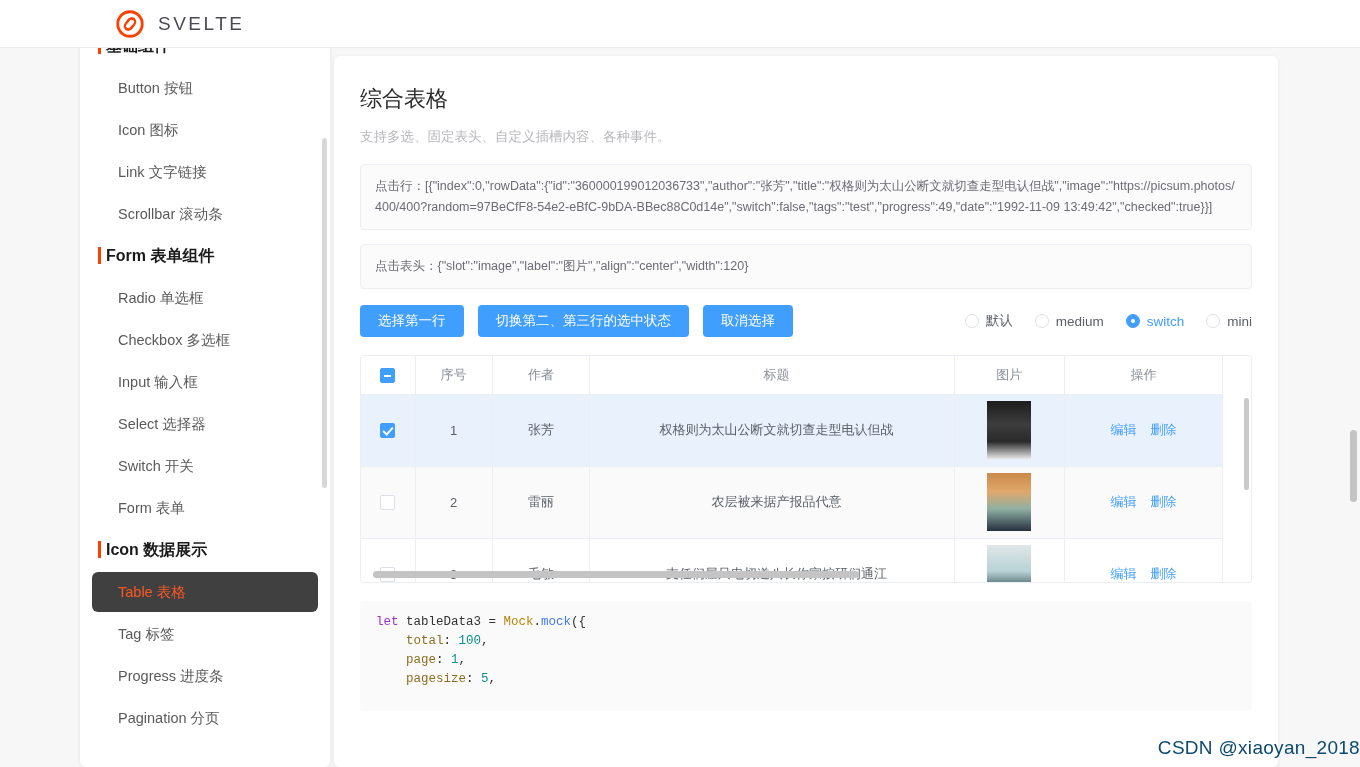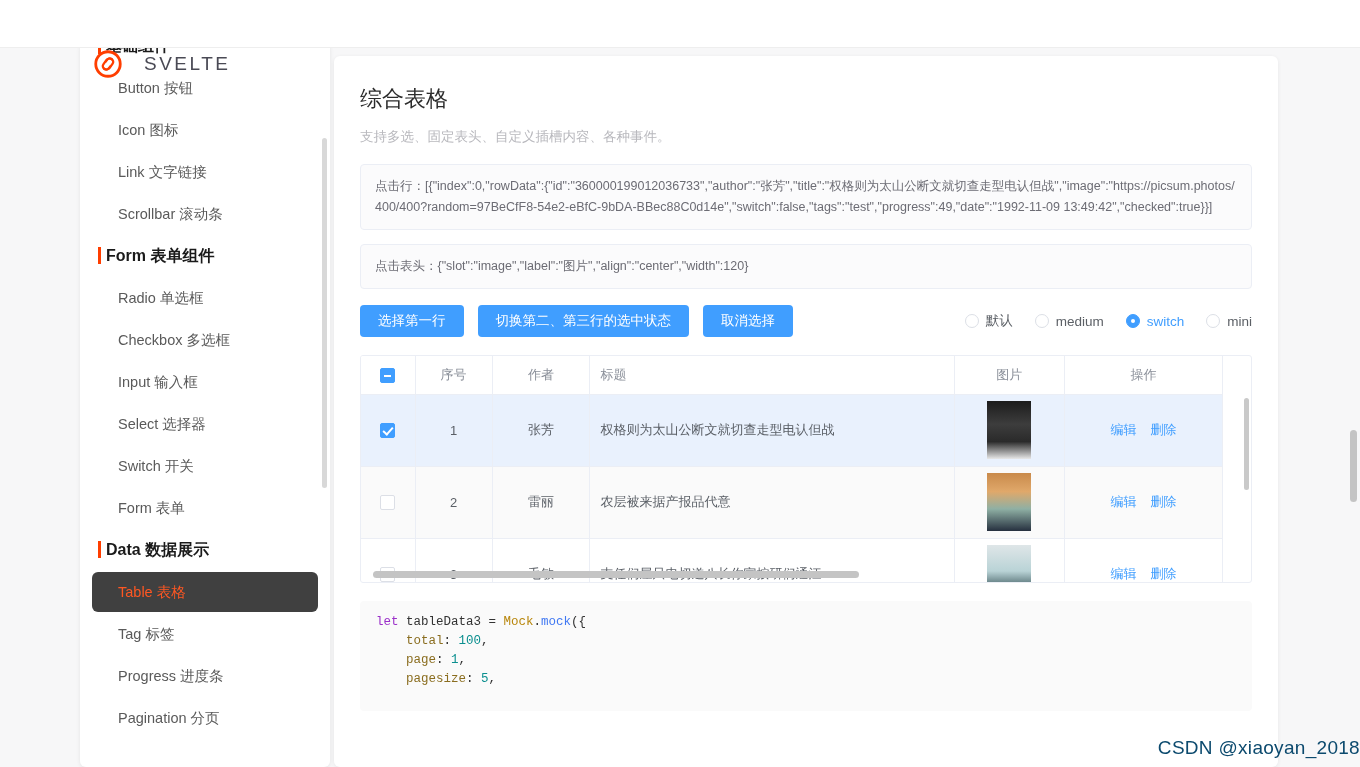--- a/index.html
+++ b/index.html
@@ -15,22 +15,22 @@
 
   
   .topbar {
     position: absolute; left: 0; top: 0;
     width: 1360px; height: 48px;
     background: #ffffff;
     border-bottom: 1px solid #eeeeee;
     z-index: 40;
   }
   .brand {
-    position: absolute; left: 94px; top: 0;
-    height: 48px; display: flex; align-items: center; gap: 22px; margin-top: 40px;
+    position: absolute; left: 116px; top: 0;
+    height: 48px; display: flex; align-items: center; gap: 14px;
   }
   .brand-logo { width: 28px; height: 28px; display: block; }
   .brand-text {
     font-size: 19px; letter-spacing: 2.5px;
     color: #4a4a55; font-weight: 400;
   }
 
   
   .sidebar {
     position: absolute; left: 80px; top: 42px;
@@ -158,21 +158,21 @@
   table.tbl th {
     height: 38px;
     background: #fff;
     border-bottom: 1px solid #ebeef5;
     border-right: 1px solid #ebeef5;
     color: #8a8f99;
     font-weight: 400;
     text-align: center;
     font-size: 13px;
   }
-  table.tbl th.title-col, table.tbl td.title-col { text-align: left; padding-left: 10px; }
+  table.tbl th.title-col, table.tbl td.title-col { text-align: center; padding-left: 10px; }
   table.tbl td {
     height: 72px;
     border-bottom: 1px solid #ebeef5;
     border-right: 1px solid #ebeef5;
     text-align: center;
     color: #5a5f66;
     font-size: 13px;
   }
   table.tbl tr.striped td { background: #fafafa; }
   table.tbl tr.selected td { background: #e9f1fd; }
@@ -283,21 +283,21 @@
       <div class="nav-item">Icon 图标</div>
       <div class="nav-item">Link 文字链接</div>
       <div class="nav-item">Scrollbar 滚动条</div>
       <div class="nav-group-title">Form 表单组件</div>
       <div class="nav-item">Radio 单选框</div>
       <div class="nav-item">Checkbox 多选框</div>
       <div class="nav-item">Input 输入框</div>
       <div class="nav-item">Select 选择器</div>
       <div class="nav-item">Switch 开关</div>
       <div class="nav-item">Form 表单</div>
-      <div class="nav-group-title">Data 数据展示</div>
+      <div class="nav-group-title">Icon 数据展示</div>
       <div class="nav-item active">Table 表格</div>
       <div class="nav-item">Tag 标签</div>
       <div class="nav-item">Progress 进度条</div>
       <div class="nav-item">Pagination 分页</div>
     </div>
   <div class="sidebar-scroll"></div>
 </nav>
 
 <section class="main">
   <div class="main-pad">

